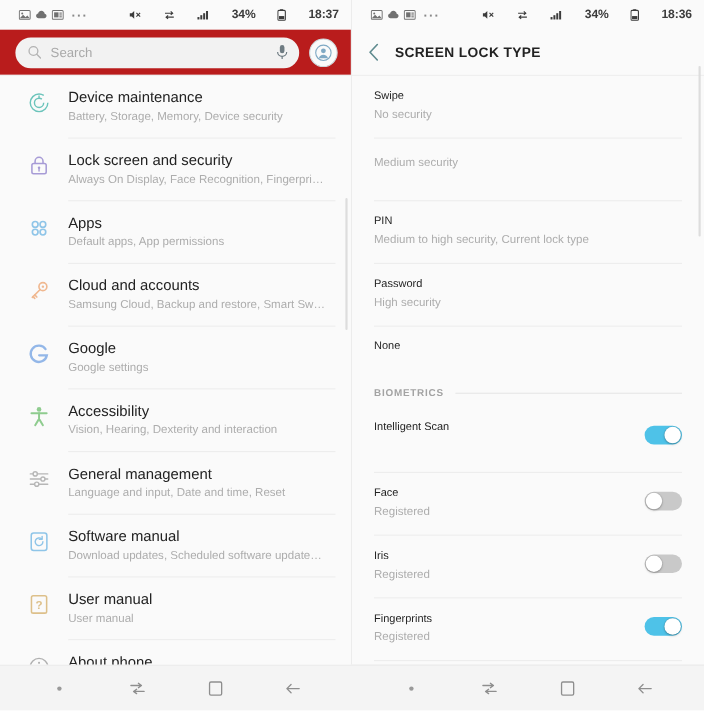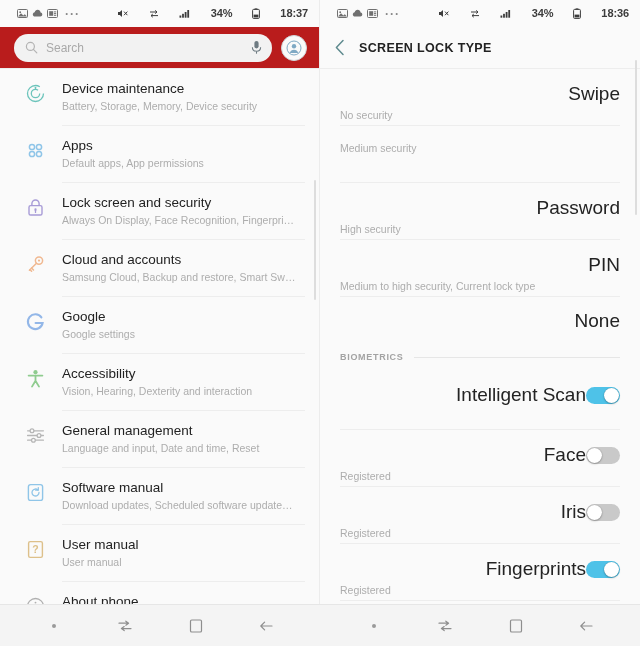--- a/index.html
+++ b/index.html
@@ -155,24 +155,23 @@
   
   .lrow {
     position: relative;
     padding: 13px 20px 0 20px;
     height: 57px;
     display: flex;
     align-items: flex-start;
   }
   .lrow-body { flex: 1; min-width: 0; }
   .lrow-title {
-    font-size: 19px;
+    font-size: 10px;
     color: #232323;
     line-height: 1.25;
-    text-align: right;
   }
   .lrow-sub {
     font-size: 10.5px;
     color: #adadad;
     line-height: 1.3;
     margin-top: 3px;
     white-space: nowrap;
   }
   .lrow-divider {
     position: absolute;
@@ -341,44 +340,44 @@
             </div>
             <div class="row-body">
               <div class="row-title">Device maintenance</div>
               <div class="row-sub">Battery, Storage, Memory, Device security</div>
             </div>
             <div class="row-divider"></div>
           </div>
           <div class="row">
             <div class="row-icon">
               <svg xmlns="http://www.w3.org/2000/svg" width="21" height="21" viewBox="0 0 21 21">
+                <rect x="4" y="8.6" width="13" height="9.4" rx="1.6" fill="none" stroke="#a79bd6" stroke-width="1.4"></rect>
+                <path d="M6.9 8.6V6.6a3.6 3.6 0 0 1 7.2 0v2" fill="none" stroke="#a79bd6" stroke-width="1.4"></path>
+                <circle cx="10.5" cy="12.4" r="1.15" fill="#a79bd6"></circle>
+                <path d="M10.5 13.3v2.1" stroke="#a79bd6" stroke-width="1.3" stroke-linecap="round"></path>
+              </svg>
+            </div>
+            <div class="row-body">
+              <div class="row-title">Lock screen and security</div>
+              <div class="row-sub">Always On Display, Face Recognition, Fingerpri…</div>
+            </div>
+            <div class="row-divider"></div>
+          </div>
+          <div class="row">
+            <div class="row-icon">
+              <svg xmlns="http://www.w3.org/2000/svg" width="21" height="21" viewBox="0 0 21 21">
                 <circle cx="7" cy="7" r="2.6" fill="none" stroke="#8fc5e8" stroke-width="1.5"></circle>
                 <circle cx="14" cy="7" r="2.6" fill="none" stroke="#8fc5e8" stroke-width="1.5"></circle>
                 <circle cx="7" cy="14" r="2.6" fill="none" stroke="#8fc5e8" stroke-width="1.5"></circle>
                 <circle cx="14" cy="14" r="2.6" fill="none" stroke="#8fc5e8" stroke-width="1.5"></circle>
               </svg>
             </div>
             <div class="row-body">
               <div class="row-title">Apps</div>
               <div class="row-sub">Default apps, App permissions</div>
-            </div>
-            <div class="row-divider"></div>
-          </div>
-          <div class="row">
-            <div class="row-icon">
-              <svg xmlns="http://www.w3.org/2000/svg" width="21" height="21" viewBox="0 0 21 21">
-                <rect x="4" y="8.6" width="13" height="9.4" rx="1.6" fill="none" stroke="#a79bd6" stroke-width="1.4"></rect>
-                <path d="M6.9 8.6V6.6a3.6 3.6 0 0 1 7.2 0v2" fill="none" stroke="#a79bd6" stroke-width="1.4"></path>
-                <circle cx="10.5" cy="12.4" r="1.15" fill="#a79bd6"></circle>
-                <path d="M10.5 13.3v2.1" stroke="#a79bd6" stroke-width="1.3" stroke-linecap="round"></path>
-              </svg>
-            </div>
-            <div class="row-body">
-              <div class="row-title">Lock screen and security</div>
-              <div class="row-sub">Always On Display, Face Recognition, Fingerpri…</div>
             </div>
             <div class="row-divider"></div>
           </div>
           <div class="row">
             <div class="row-icon">
               <svg xmlns="http://www.w3.org/2000/svg" width="21" height="21" viewBox="0 0 21 21">
                 <circle cx="14" cy="6.6" r="3.6" fill="none" stroke="#f0b890" stroke-width="1.5"></circle>
                 <circle cx="14" cy="6.6" r="1.1" fill="#f0b890"></circle>
                 <path d="M11.5 9.2L4.4 16.3" stroke="#f0b890" stroke-width="1.5" stroke-linecap="round"></path>
                 <path d="M6.6 14.1l1.9 1.9M5 15.7l1.6 1.6" stroke="#f0b890" stroke-width="1.5" stroke-linecap="round"></path>
@@ -539,29 +538,29 @@
             <div class="lrow-divider"></div>
           </div>
           <div class="lrow">
             <div class="lrow-body">
               <div class="lrow-sub">Medium security</div>
             </div>
             <div class="lrow-divider"></div>
           </div>
           <div class="lrow">
             <div class="lrow-body">
+              <div class="lrow-title">PIN</div>
+              <div class="lrow-sub">Medium to high security, Current lock type</div>
+            </div>
+            <div class="lrow-divider"></div>
+          </div>
+          <div class="lrow">
+            <div class="lrow-body">
               <div class="lrow-title">Password</div>
               <div class="lrow-sub">High security</div>
-            </div>
-            <div class="lrow-divider"></div>
-          </div>
-          <div class="lrow">
-            <div class="lrow-body">
-              <div class="lrow-title">PIN</div>
-              <div class="lrow-sub">Medium to high security, Current lock type</div>
             </div>
             <div class="lrow-divider"></div>
           </div>
           <div class="lrow none-row">
             <div class="lrow-body">
               <div class="lrow-title">None</div>
             </div>
             <div class="lrow-divider"></div>
           </div>
           <div class="section-head">

